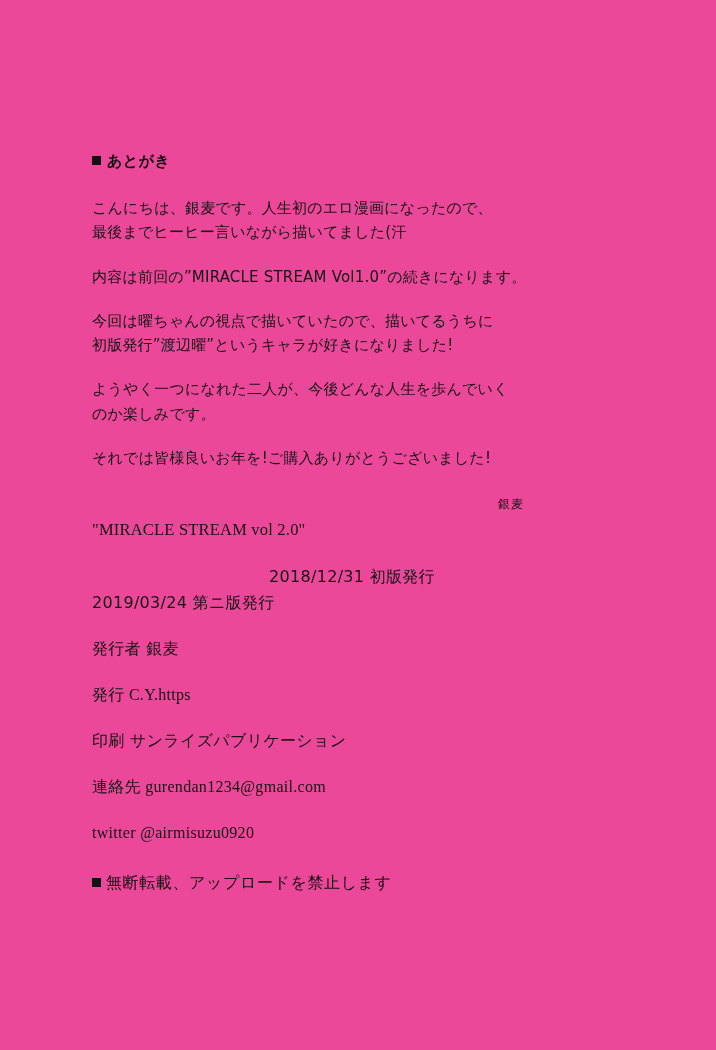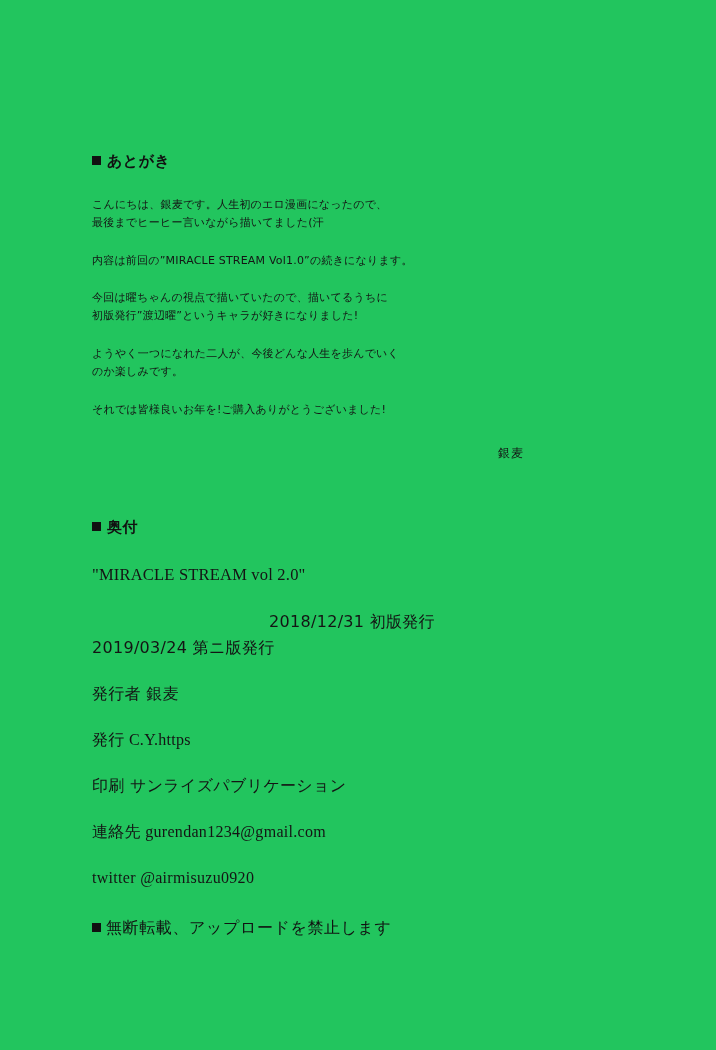--- a/index.html
+++ b/index.html
@@ -11,21 +11,21 @@
     width: 716px;
     height: 1050px;
     position: relative;
     font-family: "Liberation Serif", serif;
     color: #1a1a1a;
     overflow: hidden;
   }
   .page {
     position: absolute;
     inset: 0;
-    background: #22c55e;
+    background: #ec4899;
   }
 
   
   .afterword {
     position: absolute;
     left: 92px;
     top: 152px;
     width: 520px;
   }
   .section-head {
@@ -40,21 +40,21 @@
   .section-head .sq {
     display: inline-block;
     width: 9px;
     height: 9px;
     background: #111;
     margin-right: 6px;
     vertical-align: 1px;
   }
   .para {
     font-family: "DejaVu Sans", sans-serif;
-    font-size: 11px;
+    font-size: 15px;
     line-height: 1.62;
     color: #141414;
     margin: 0 0 20px 0;
     letter-spacing: 0.2px;
   }
   .para:last-child { margin-bottom: 0; }
   .signature {
     font-family: "DejaVu Sans", sans-serif;
     font-size: 12px;
     color: #141414;
@@ -126,21 +126,20 @@
     <p class="para" style="white-space: pre-line;">今回は曜ちゃんの視点で描いていたので、描いてるうちに
 初版発行”渡辺曜”というキャラが好きになりました!</p>
     <p class="para" style="white-space: pre-line;">ようやく一つになれた二人が、今後どんな人生を歩んでいく
 のか楽しみです。</p>
     <p class="para" style="white-space: pre-line;">それでは皆様良いお年を!ご購入ありがとうございました!</p>
 
     <div class="signature">銀麦</div>
   </section>
 
   <section class="colophon">
-    <h2 class="section-head"><span class="sq"></span><span>奥付</span></h2>
 
     <p class="col-line col-title">"MIRACLE STREAM vol 2.0"</p>
     <p class="col-line tight jp">2018/12/31 初版発行</p>
     <p class="col-line dates jp">2019/03/24  第ニ版発行</p>
     <p class="col-line jp">発行者 銀麦</p>
     <p class="col-line">発行 C.Y.https</p>
     <p class="col-line jp">印刷 サンライズパブリケーション</p>
     <p class="col-line">連絡先 gurendan1234@gmail.com</p>
     <p class="col-line">twitter @airmisuzu0920</p>
 

